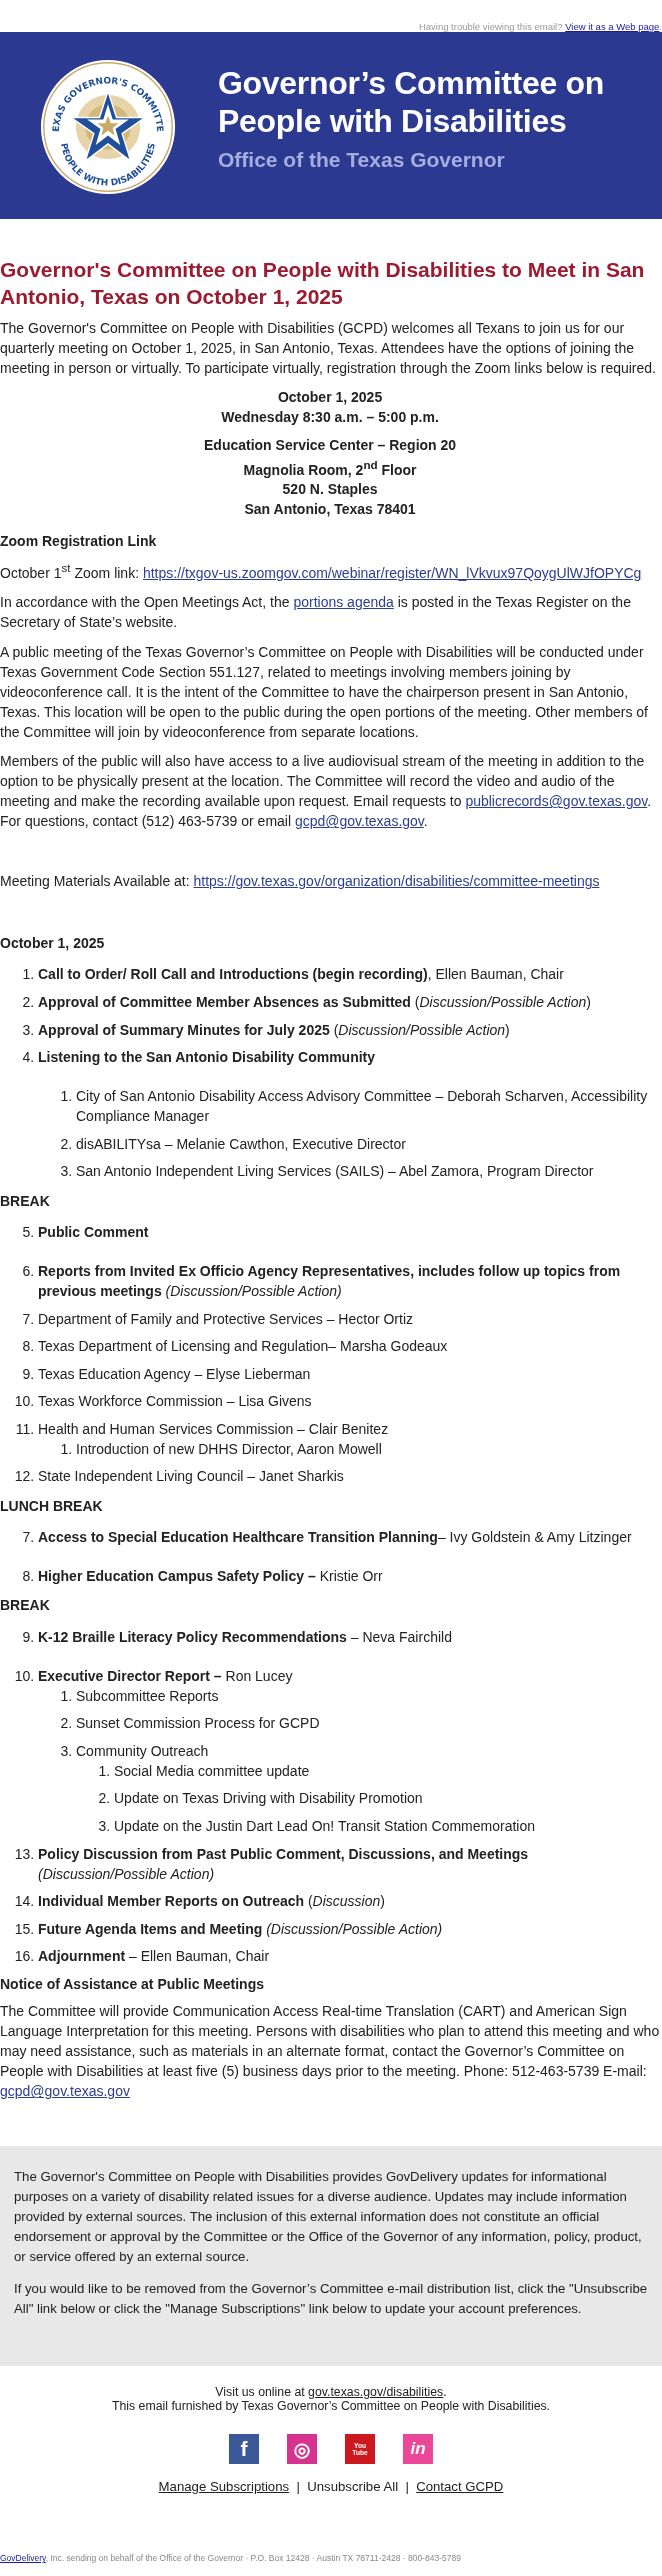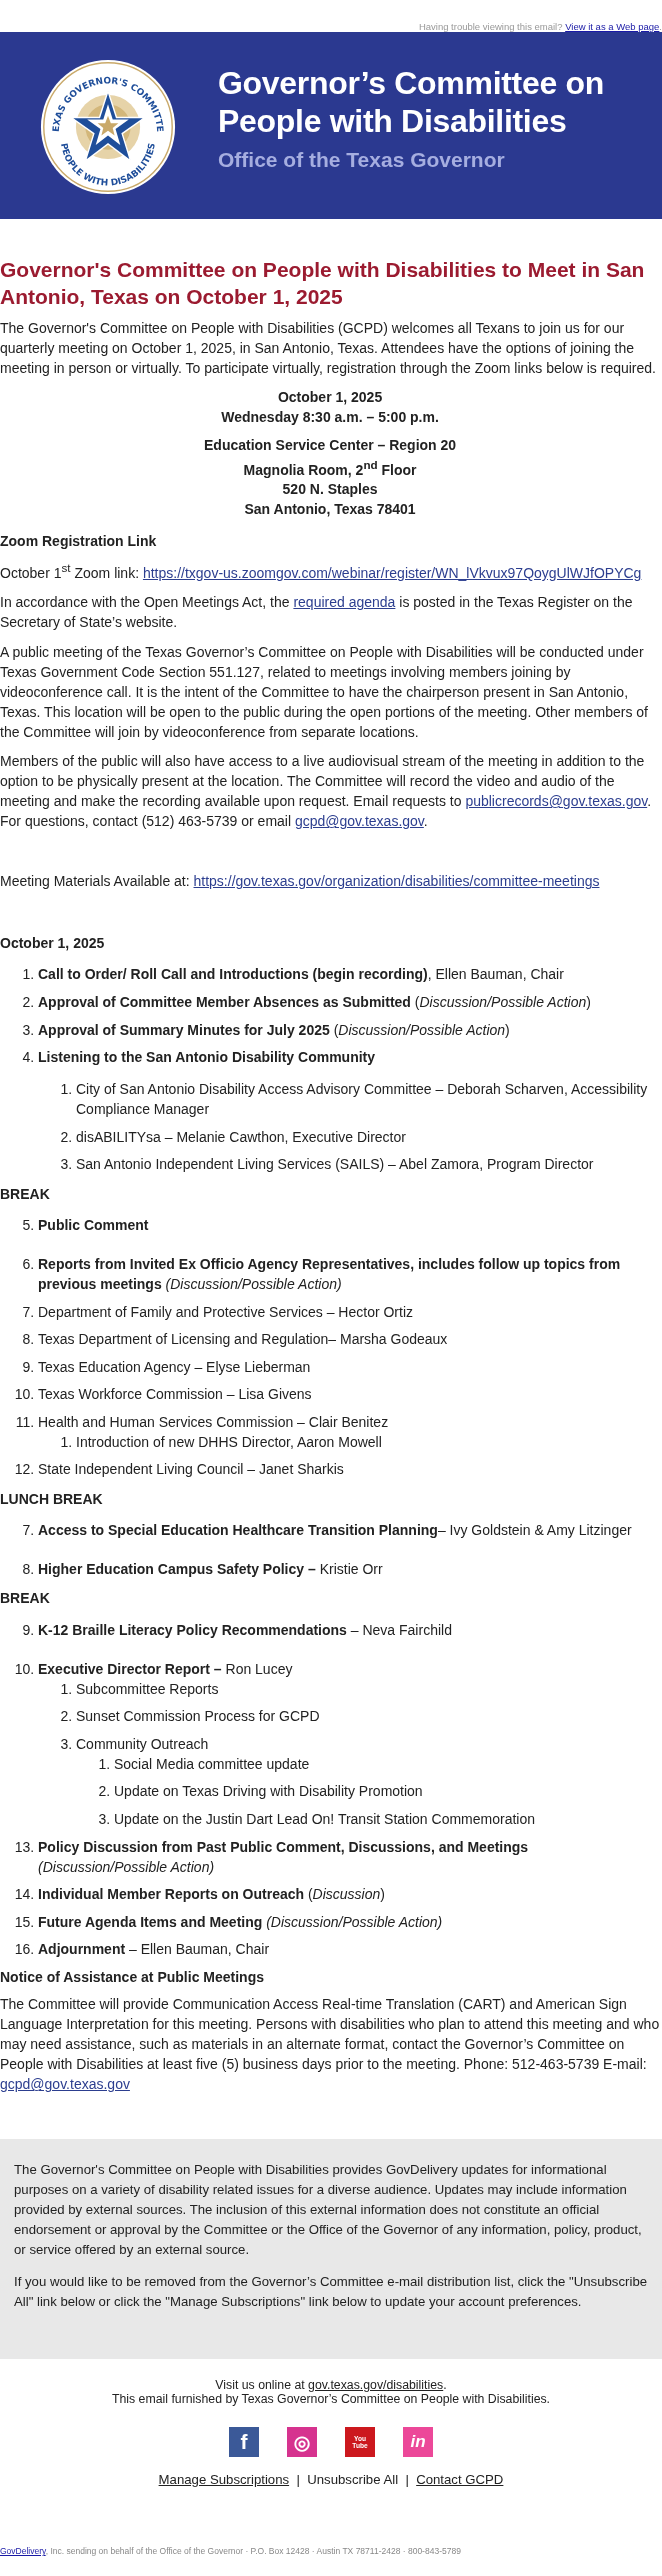--- a/index.html
+++ b/index.html
@@ -15,21 +15,21 @@
   .banner-sub { color: #a6aee0; font-weight: bold; font-size: 21px; margin-top: 7.6px; }
   .content { padding: 0 1.9px 0 0; }
   h1.title { color: #9B1B30; font-size: 21px; line-height: 26.5px; margin: 38px 0 7.6px 0; font-weight: bold; }
   p { margin: 0 0 9.5px 0; line-height: 20px; }
   .center { text-align: center; font-weight: bold; line-height: 20px; }
   .center p { margin: 0; }
   .center .gap { height: 7.6px; }
   .section-h { font-weight: bold; margin: 11.4px 0 9.5px 0; }
   ol { margin: 0; padding-left: 38px; }
   ol li { line-height: 20px; margin-bottom: 7.6px; }
-  ol ol { padding-left: 38px; margin-top: 12px; }
+  ol ol { padding-left: 38px; margin-top: 19px; }
   ol ol li { margin-bottom: 7.6px; }
   .break-h { font-weight: bold; margin: 11.4px 0 13.2px 0; }
   .disclaimer { background: #e8e8e8; margin-top: 45px; padding: 21px 14px 36px 14px; font-size: 13.2px; }
   .disclaimer p { line-height: 20px; margin-bottom: 11.4px; }
   .footer { text-align: center; padding-top: 19px; font-size: 12.3px; }
   .footer p { margin: 0; line-height: 14px; }
   .footer a { color: #222; }
   .social { margin: 21px 0 15px 0; display: flex; justify-content: center; gap: 28px; }
   .social span { width: 30px; height: 30px; display: inline-flex; align-items: center; justify-content: center; color: #fff; font-weight: bold; }
   .links { font-size: 13.2px; }
@@ -78,21 +78,21 @@
     <p>Wednesday 8:30 a.m. – 5:00 p.m.</p>
     <div class="gap"></div>
     <p>Education Service Center – Region 20</p>
     <p><span>Magnolia Room, 2</span><sup>nd</sup><span> Floor</span></p>
     <p>520 N. Staples</p>
     <p>San Antonio, Texas 78401</p>
   </div>
 
   <div class="section-h" style="margin-top:13.2px;">Zoom Registration Link</div>
   <p><span>October 1</span><sup>st</sup><span> Zoom link: </span><a href="#">https://txgov-us.zoomgov.com/webinar/register/WN_lVkvux97QoygUlWJfOPYCg</a></p>
-  <p><span>In accordance with the Open Meetings Act, the </span><a href="#">required agenda</a><span> is posted in the Texas Register on the Secretary of State’s website.</span></p>
+  <p><span>In accordance with the Open Meetings Act, the </span><a href="#">portions agenda</a><span> is posted in the Texas Register on the Secretary of State’s website.</span></p>
   <p>A public meeting of the Texas Governor’s Committee on People with Disabilities will be conducted under Texas Government Code Section 551.127, related to meetings involving members joining by videoconference call. It is the intent of the Committee to have the chairperson present in San Antonio, Texas. This location will be open to the public during the open portions of the meeting. Other members of the Committee will join by videoconference from separate locations.</p>
   <p><span>Members of the public will also have access to a live audiovisual stream of the meeting in addition to the option to be physically present at the location. The Committee will record the video and audio of the meeting and make the recording available upon request. Email requests to </span><a href="#">publicrecords@gov.texas.gov</a><span>. For questions, contact (512) 463-5739 or email </span><a href="#">gcpd@gov.texas.gov</a><span>.</span></p>
   <p style="margin-top:40px;"><span>Meeting Materials Available at: </span><a href="#">https://gov.texas.gov/organization/disabilities/committee-meetings</a></p>
 
   <div class="section-h" style="margin-top:44px; margin-bottom:13.2px;">October 1, 2025</div>
 
   <ol>
     <li><b>Call to Order/ Roll Call and Introductions (begin recording)</b><span>, Ellen Bauman, Chair</span></li>
     <li><b>Approval of Committee Member Absences as Submitted</b><span> (</span><i>Discussion/Possible Action</i><span>)</span></li>
     <li><b>Approval of Summary Minutes for July 2025</b><span> (</span><i>Discussion/Possible Action</i><span>)</span></li>

